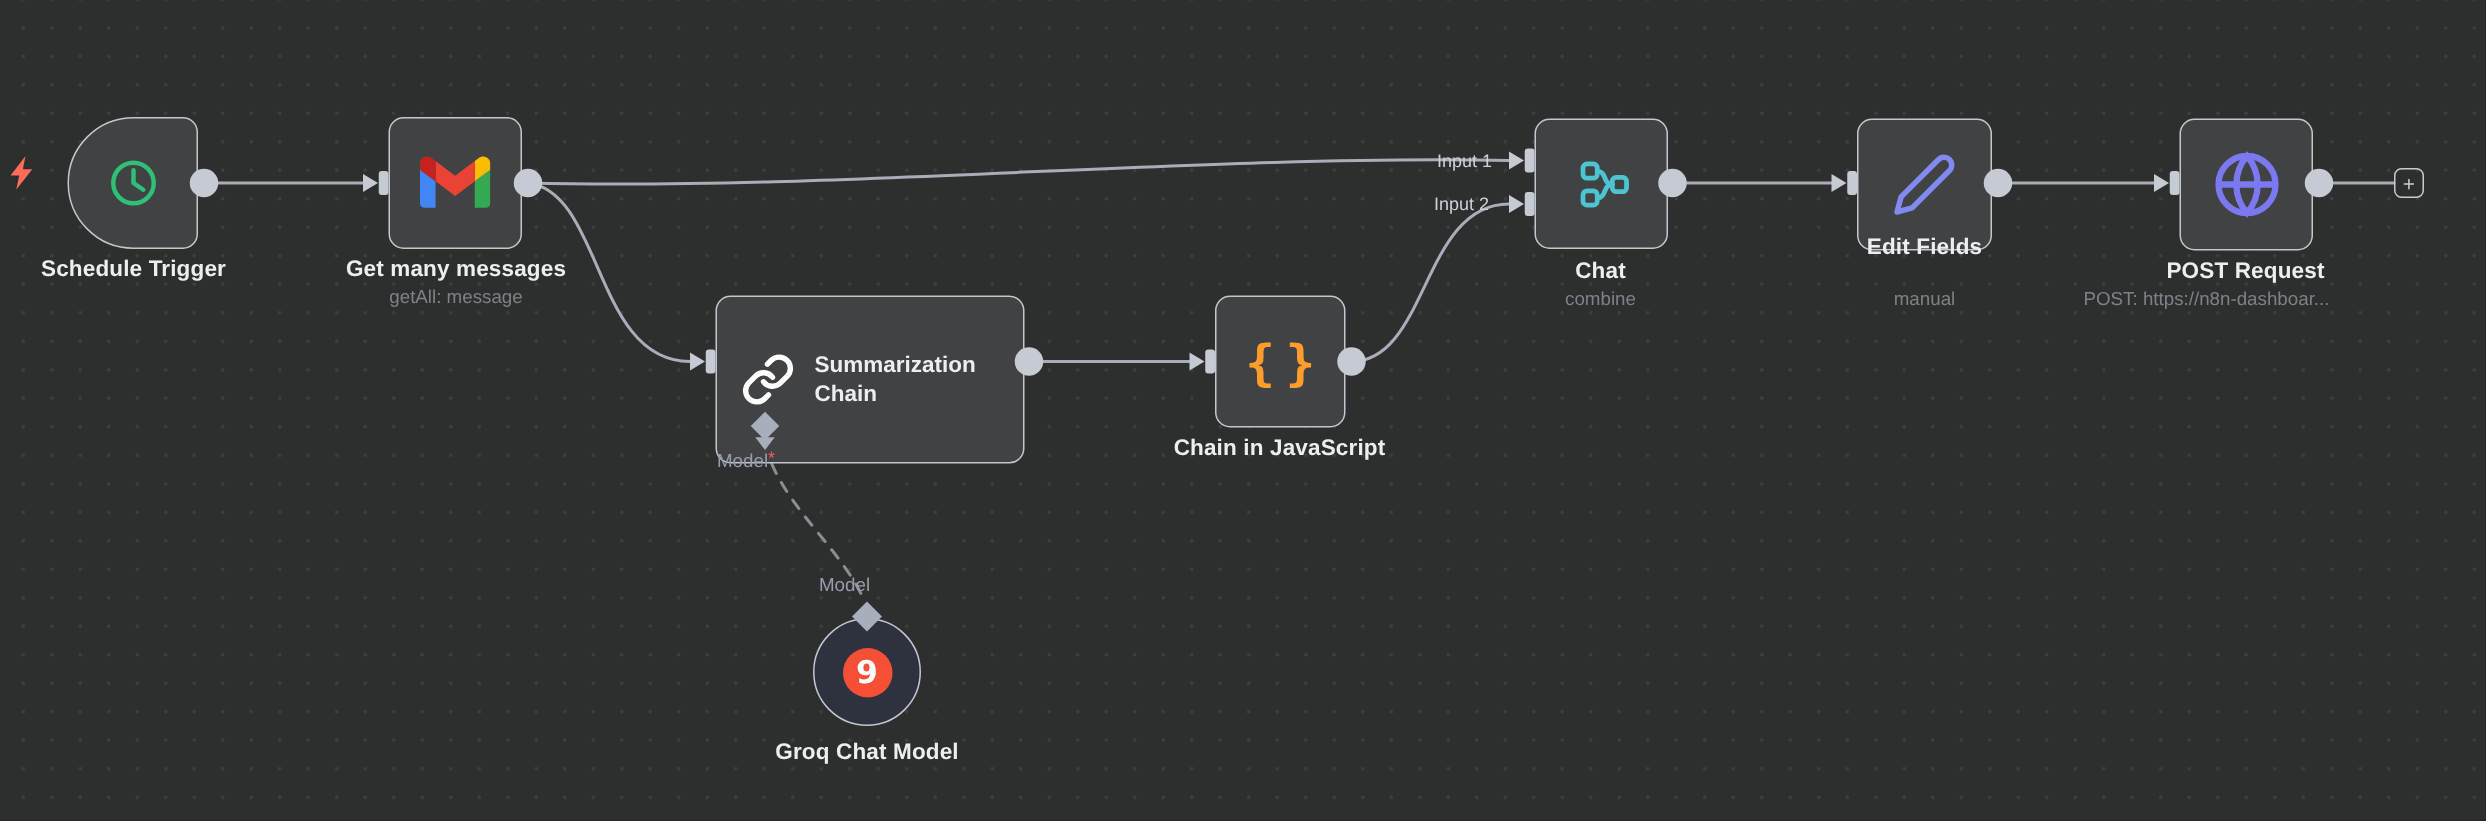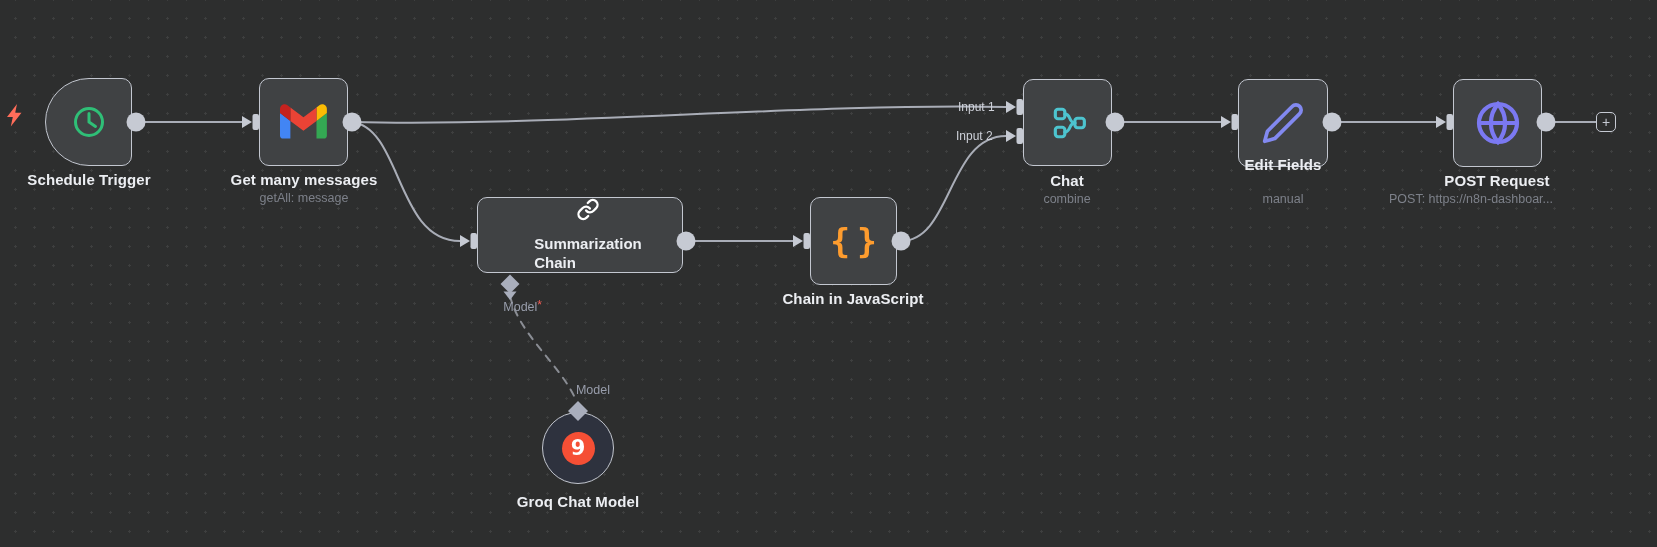--- a/index.html
+++ b/index.html
@@ -28,21 +28,21 @@
     position:absolute;width:240px;text-align:center;color:var(--text-label,#eceef2);
     font-size:15px;font-weight:600;letter-spacing:.1px;
   }
   .nsub{
     position:absolute;width:260px;text-align:center;color:var(--text-sub,#7d818a);
     font-size:12.5px;font-weight:400;
   }
   .elabel{
     position:absolute;font-size:12px;color:var(--edge-label,#ced1d9);
   }
-  .mlabel{position:absolute;width:64px;text-align:right;font-size:12.5px;color:var(--model-label,#989dab);}
+  .mlabel{position:absolute;width:64px;text-align:left;font-size:12.5px;color:var(--model-label,#989dab);}
   .req{color:var(--required-red,#f25c54);font-size:12px;vertical-align:2px;}
   .inner-title{color:var(--text-label,#f1f2f5);font-size:15px;font-weight:600;line-height:19px;}
   .braces{
     color:var(--code-orange,#fe9c2e);font-family:"DejaVu Sans Mono",monospace;
     font-size:33px;font-weight:bold;letter-spacing:7px;margin-right:-7px;
   }
   .groq-badge{
     width:33px;height:33px;border-radius:50%;background:var(--groq-badge,#f54f35);
     display:flex;align-items:center;justify-content:center;
     color:#fff;font-size:21px;font-weight:bold;font-family:"DejaVu Sans",sans-serif;
@@ -82,21 +82,21 @@
   <div class="node" style="left:259px;top:78px;width:89px;height:88px;">
     <svg width="47" height="36" viewBox="0 0 49.4 37.25">
       <path fill="#4285F4" d="M3.27 36h7.64V17.45L0 9.27v23.46A3.27 3.27 0 0 0 3.27 36z"></path>
       <path fill="#34A853" d="M38.36 36H46a3.27 3.27 0 0 0 3.27-3.27V9.27l-10.9 8.18z"></path>
       <path fill="#FBBC04" d="M38.36 3.27v14.18L49.27 9.27V4.9c0-4.04-4.62-6.35-7.85-3.93z"></path>
       <path fill="#EA4335" d="M10.9 17.45V3.27L24.64 13.6 38.36 3.27v14.18L24.64 27.75z"></path>
       <path fill="#C5221F" d="M0 4.9v4.37l10.9 8.18V3.27L7.85.97C4.6-1.45 0 .86 0 4.9z"></path>
     </svg>
   </div>
 
-  <div class="node" style="left:477px;top:197px;width:206px;height:76px;justify-content:flex-start;padding-left:16px;gap:13px;flex-direction:column;">
+  <div class="node" style="left:477px;top:197px;width:206px;height:112px;justify-content:flex-start;padding-left:16px;gap:13px;">
     <svg width="36" height="36" viewBox="0 0 24 24">
       <path d="M10 13a5 5 0 0 0 7.54.54l3-3a5 5 0 0 0-7.07-7.07l-1.72 1.71" fill="none" stroke="#ffffff" stroke-width="2.4" stroke-linecap="round" stroke-linejoin="round"></path>
       <path d="M14 11a5 5 0 0 0-7.54-.54l-3 3a5 5 0 0 0 7.07 7.07l1.71-1.71" fill="none" stroke="#ffffff" stroke-width="2.4" stroke-linecap="round" stroke-linejoin="round"></path>
     </svg>
     <div class="inner-title">
       <div>Summarization</div>
       <div>Chain</div>
     </div>
   </div>
 

